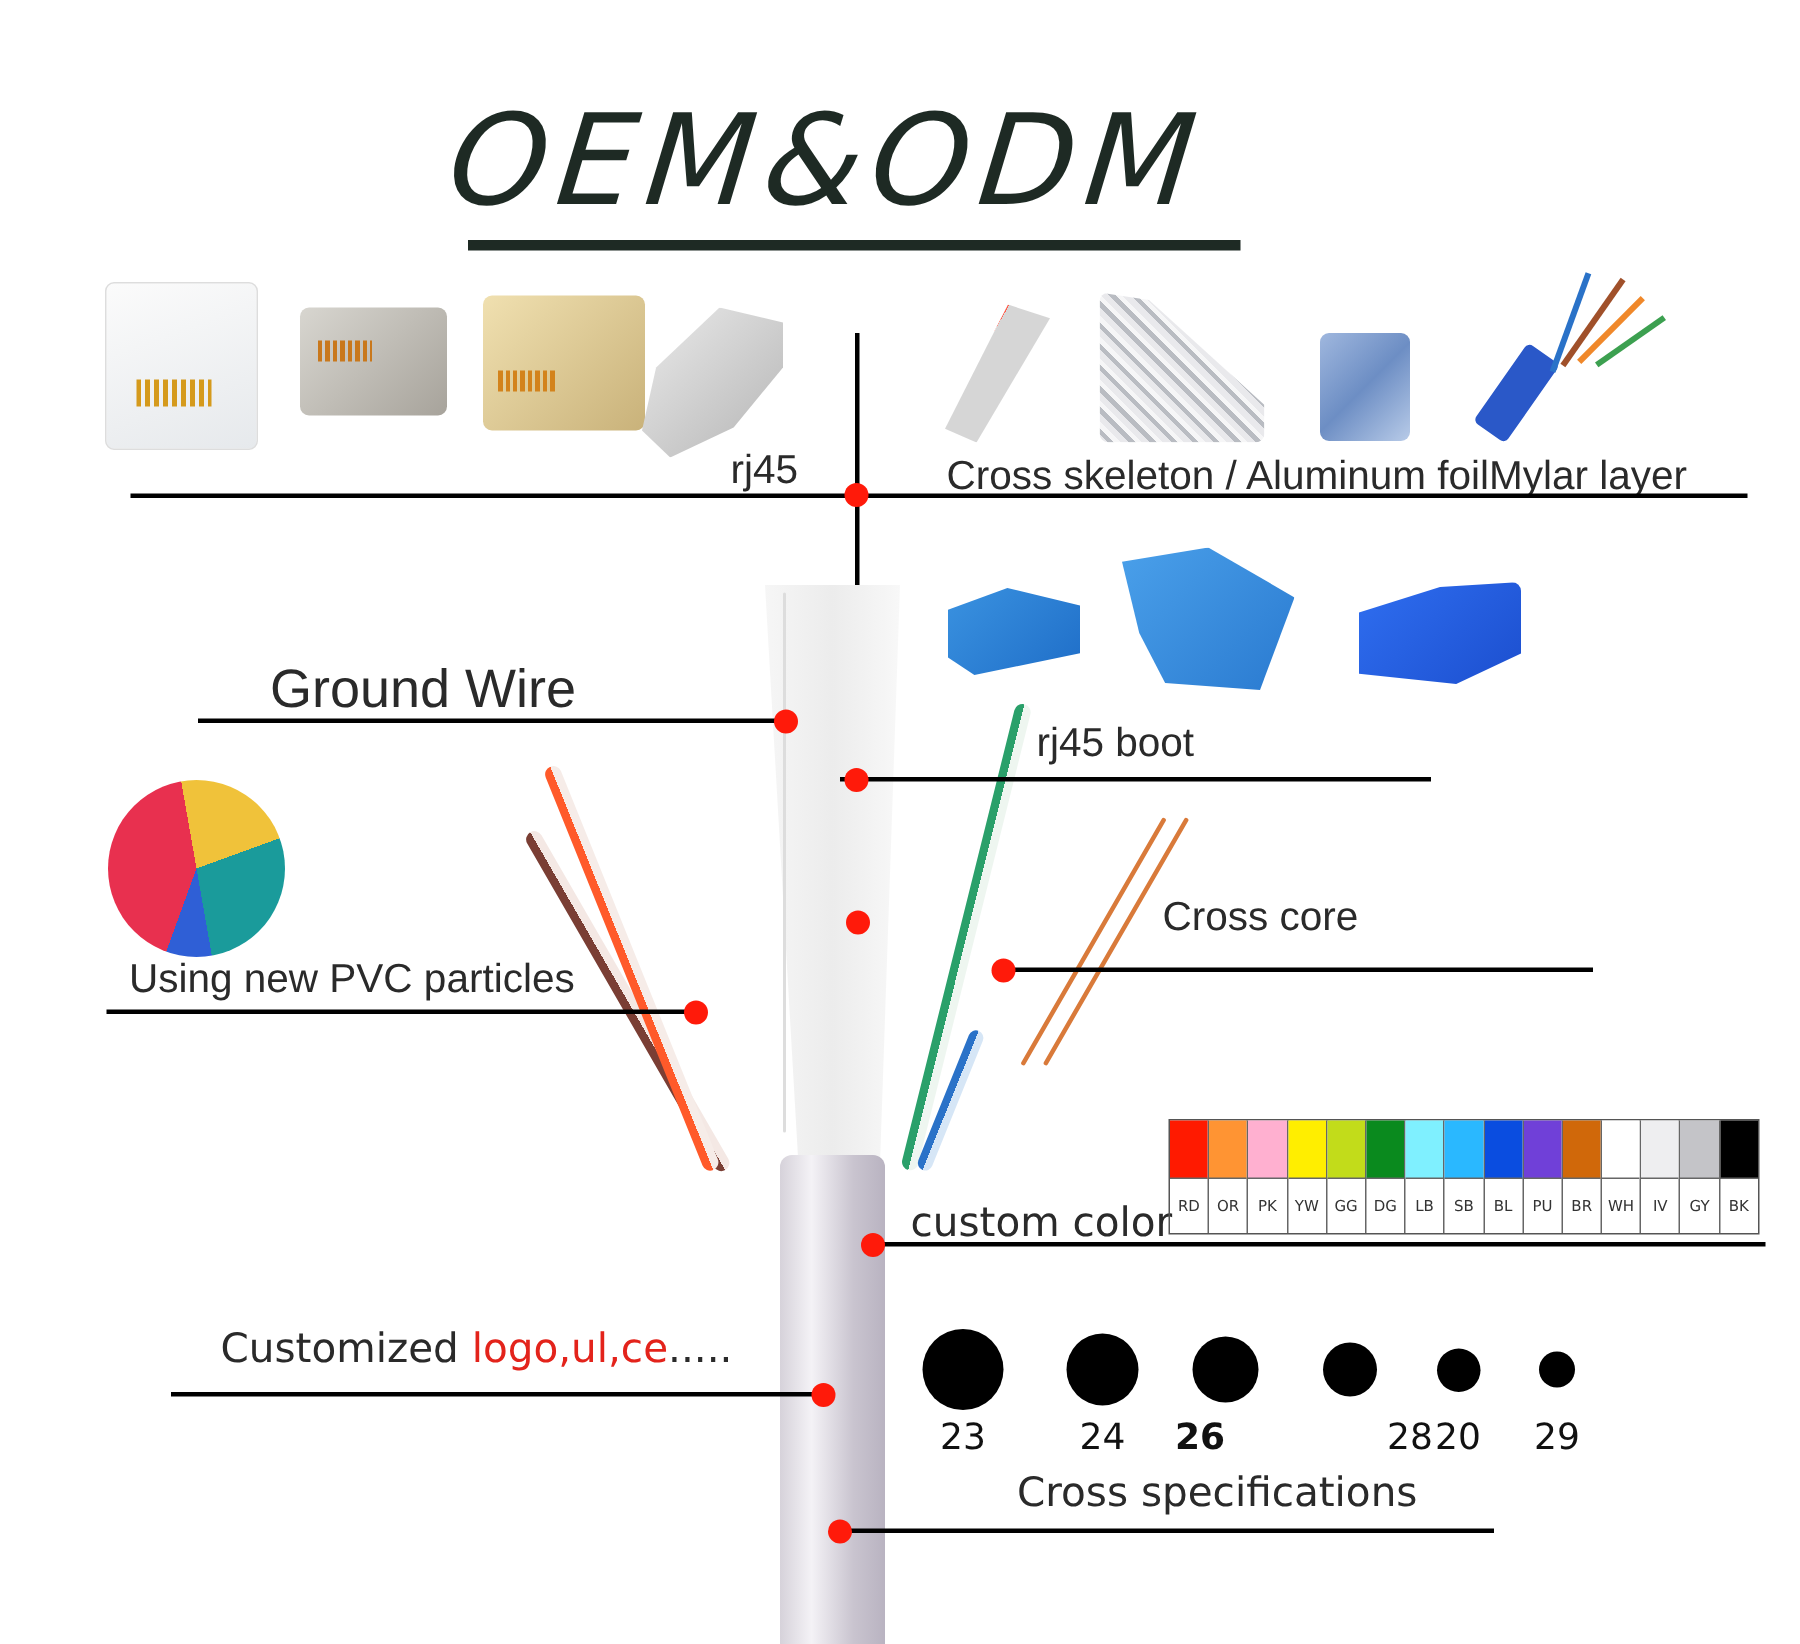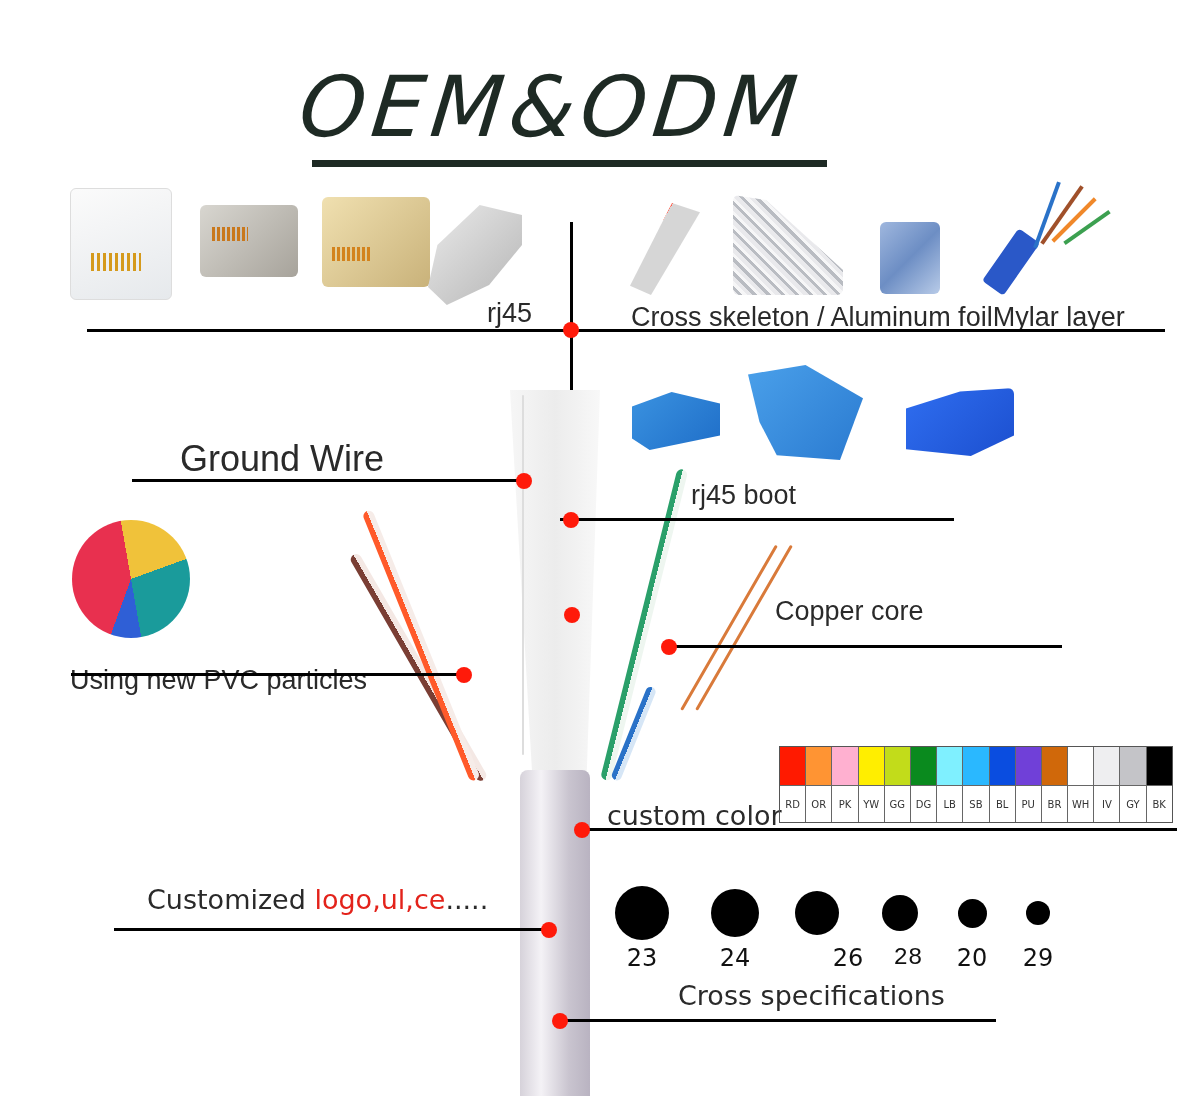--- a/index.html
+++ b/index.html
@@ -83,26 +83,26 @@
 
 <div class="abs lbl lbl-lg" style="left:180px;top:438px;">Ground Wire</div>
 <div class="abs hline" style="left:132px;top:479px;width:392px;"></div>
 <div class="abs dot" style="left:524px;top:481px;"></div>
 
 <div class="abs lbl lbl-md" style="left:691px;top:480px;">rj45 boot</div>
 <div class="abs hline" style="left:560px;top:518px;width:394px;"></div>
 <div class="abs dot" style="left:571px;top:520px;"></div>
 <div class="abs dot" style="left:572px;top:615px;"></div>
 
-<div class="abs lbl lbl-md" style="left:775px;top:596px;">Copper core</div>
+<div class="abs lbl lbl-md" style="left:775px;top:596px;">Cross core</div>
 <div class="abs hline" style="left:668px;top:645px;width:394px;"></div>
 <div class="abs dot" style="left:669px;top:647px;"></div>
 
 <div class="abs pvc"></div>
-<div class="abs lbl lbl-md" style="left:70px;top:637px;margin-top:28px;">Using new PVC particles</div>
+<div class="abs lbl lbl-md" style="left:86px;top:637px;">Using new PVC particles</div>
 <div class="abs hline" style="left:71px;top:673px;width:393px;"></div>
 <div class="abs dot" style="left:464px;top:675px;"></div>
 
 <div class="abs lbl lbl-sm lbl-dv" style="left:607px;top:800px;">custom color</div>
 <div class="abs hline" style="left:582px;top:828px;width:595px;"></div>
 <div class="abs dot" style="left:582px;top:830px;"></div>
 <div class="abs ctable" id="ctable">
     <div class="ccell">
       <div class="swatch" style="background: rgb(255, 26, 0);"></div>
       <div class="ccode">RD</div>
@@ -170,23 +170,23 @@
 </div>
 <div class="abs hline" style="left:114px;top:928px;width:436px;"></div>
 <div class="abs dot" style="left:549px;top:930px;"></div>
 
 <div id="gauges">
     <div class="gdot" style="position: absolute; width: 54px; height: 54px; left: 615px; top: 886px;"></div>
     <div class="glabel" style="left: 642px;">23</div>
     <div class="gdot" style="position: absolute; width: 48px; height: 48px; left: 711px; top: 889px;"></div>
     <div class="glabel" style="left: 735px;">24</div>
     <div class="gdot" style="position: absolute; width: 44px; height: 44px; left: 795px; top: 891px;"></div>
-    <div class="glabel" style="left: 848px;">26</div>
+    <div class="glabel" style="left: 800px; font-weight: bold;">26</div>
     <div class="gdot" style="position: absolute; width: 36px; height: 36px; left: 882px; top: 895px;"></div>
-    <div class="glabel" style="left: 908px; font-family: Liberation Mono, monospace;">28</div>
+    <div class="glabel" style="left: 940px;">28</div>
     <div class="gdot" style="position: absolute; width: 29px; height: 29px; left: 957.5px; top: 898.5px;"></div>
     <div class="glabel" style="left: 972px;">20</div>
     <div class="gdot" style="position: absolute; width: 24px; height: 24px; left: 1026px; top: 901px;"></div>
     <div class="glabel" style="left: 1038px;">29</div>
   </div>
 <div class="abs lbl lbl-md lbl-dv" style="left:678px;top:980px;">Cross specifications</div>
 <div class="abs hline" style="left:560px;top:1019px;width:436px;"></div>
 <div class="abs dot" style="left:560px;top:1021px;"></div>
 
 </body></html>

